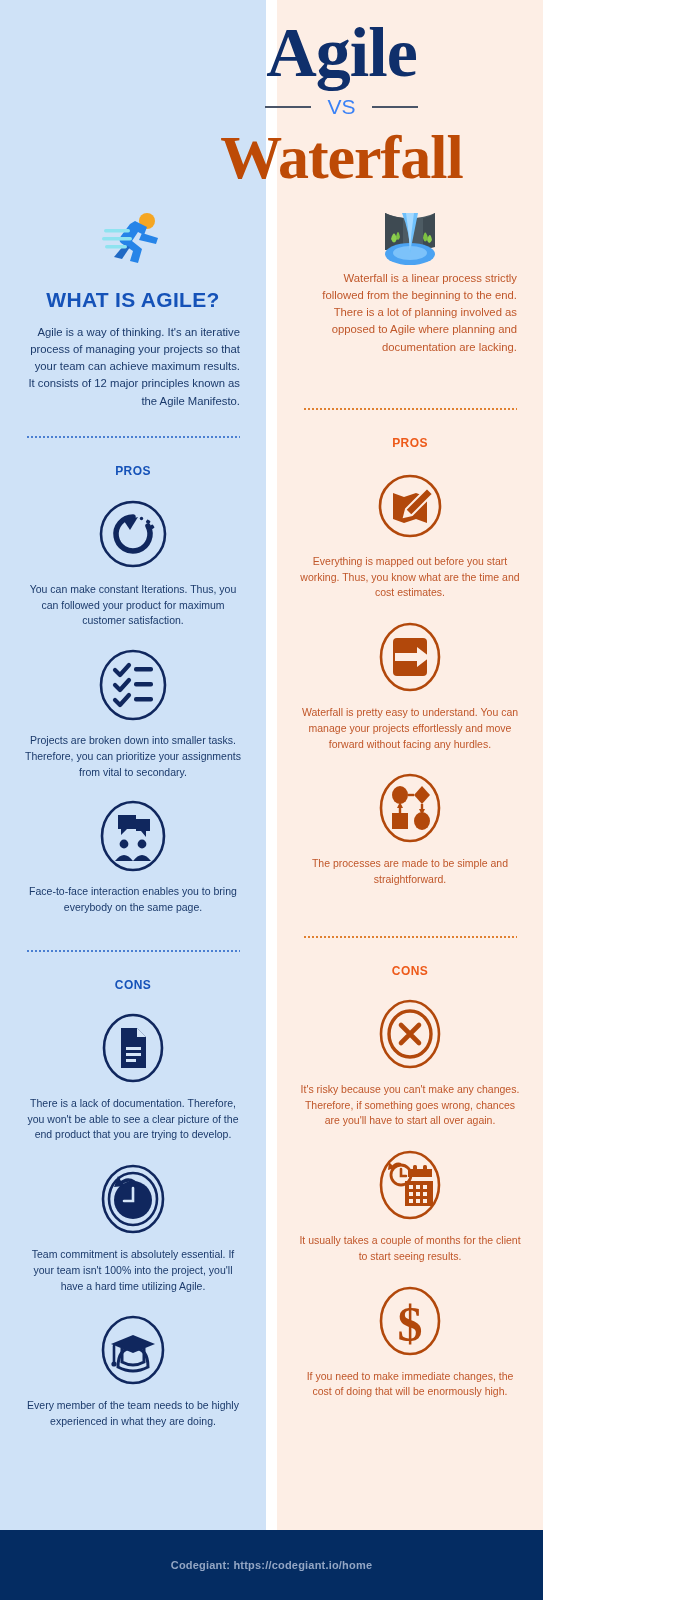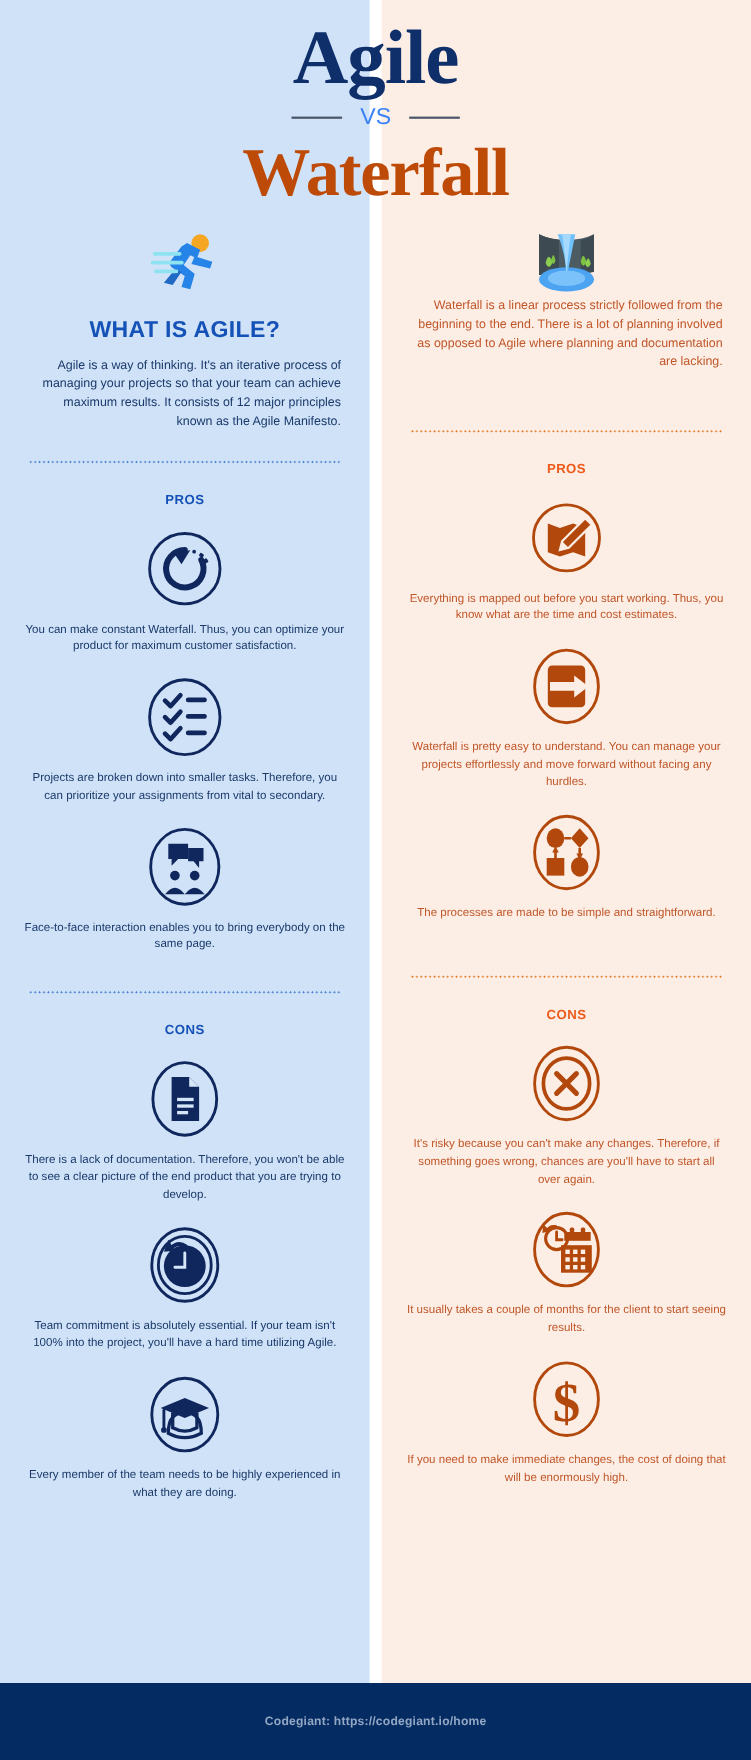--- a/index.html
+++ b/index.html
@@ -4,21 +4,21 @@
 <style>
   * { box-sizing: border-box; margin: 0; padding: 0; }
   html, body {
     width: 683px;
     height: 1600px;
     font-family: "Liberation Sans", sans-serif;
     background: #ffffff;
   }
   .page {
     position: relative;
-    width: 683px;
+    width: 543px;
     height: 1600px;
     overflow: hidden;
     display: flex;
     flex-direction: column;
   }
   .columns {
     display: flex;
     flex: 1 1 auto;
     position: relative;
     gap: 11px;
@@ -207,21 +207,21 @@
         <div class="item-icon">
           <svg width="70" height="70" viewBox="0 0 70 70" aria-hidden="true">
             <circle cx="35" cy="35" r="32" fill="none" stroke="#10275e" stroke-width="2.6"></circle>
             <path d="M35 18 A17 17 0 1 0 50 27" fill="none" stroke="#10275e" stroke-width="5.5" stroke-linecap="round"></path>
             <polygon points="26,22 40,18 32,31" fill="#10275e"></polygon>
             <circle cx="43.5" cy="19.5" r="1.7" fill="#10275e"></circle>
             <rect x="48" y="21" width="4" height="3.4" rx="1" fill="#10275e" transform="rotate(30 50 23)"></rect>
             <rect x="52" y="26" width="4" height="3.4" rx="1" fill="#10275e" transform="rotate(55 54 28)"></rect>
           </svg>
         </div>
-        <div class="item-text text-blue">You can make constant Waterfall. Thus, you can optimize your product for maximum customer satisfaction.</div>
+        <div class="item-text text-blue">You can make constant Iterations. Thus, you can followed your product for maximum customer satisfaction.</div>
       </div>
 
       <div class="item">
         <div class="item-icon">
           <svg width="70" height="74" viewBox="0 0 70 74" aria-hidden="true">
             <ellipse cx="35" cy="37" rx="32" ry="34" fill="none" stroke="#10275e" stroke-width="2.6"></ellipse>
             <path d="M17 22 l5 5 l9 -10" fill="none" stroke="#10275e" stroke-width="4.2" stroke-linecap="round" stroke-linejoin="round"></path>
             <path d="M17 37 l5 5 l9 -10" fill="none" stroke="#10275e" stroke-width="4.2" stroke-linecap="round" stroke-linejoin="round"></path>
             <path d="M17 52 l5 5 l9 -10" fill="none" stroke="#10275e" stroke-width="4.2" stroke-linecap="round" stroke-linejoin="round"></path>
             <rect x="36" y="19" width="19" height="4.4" rx="2" fill="#10275e"></rect>

